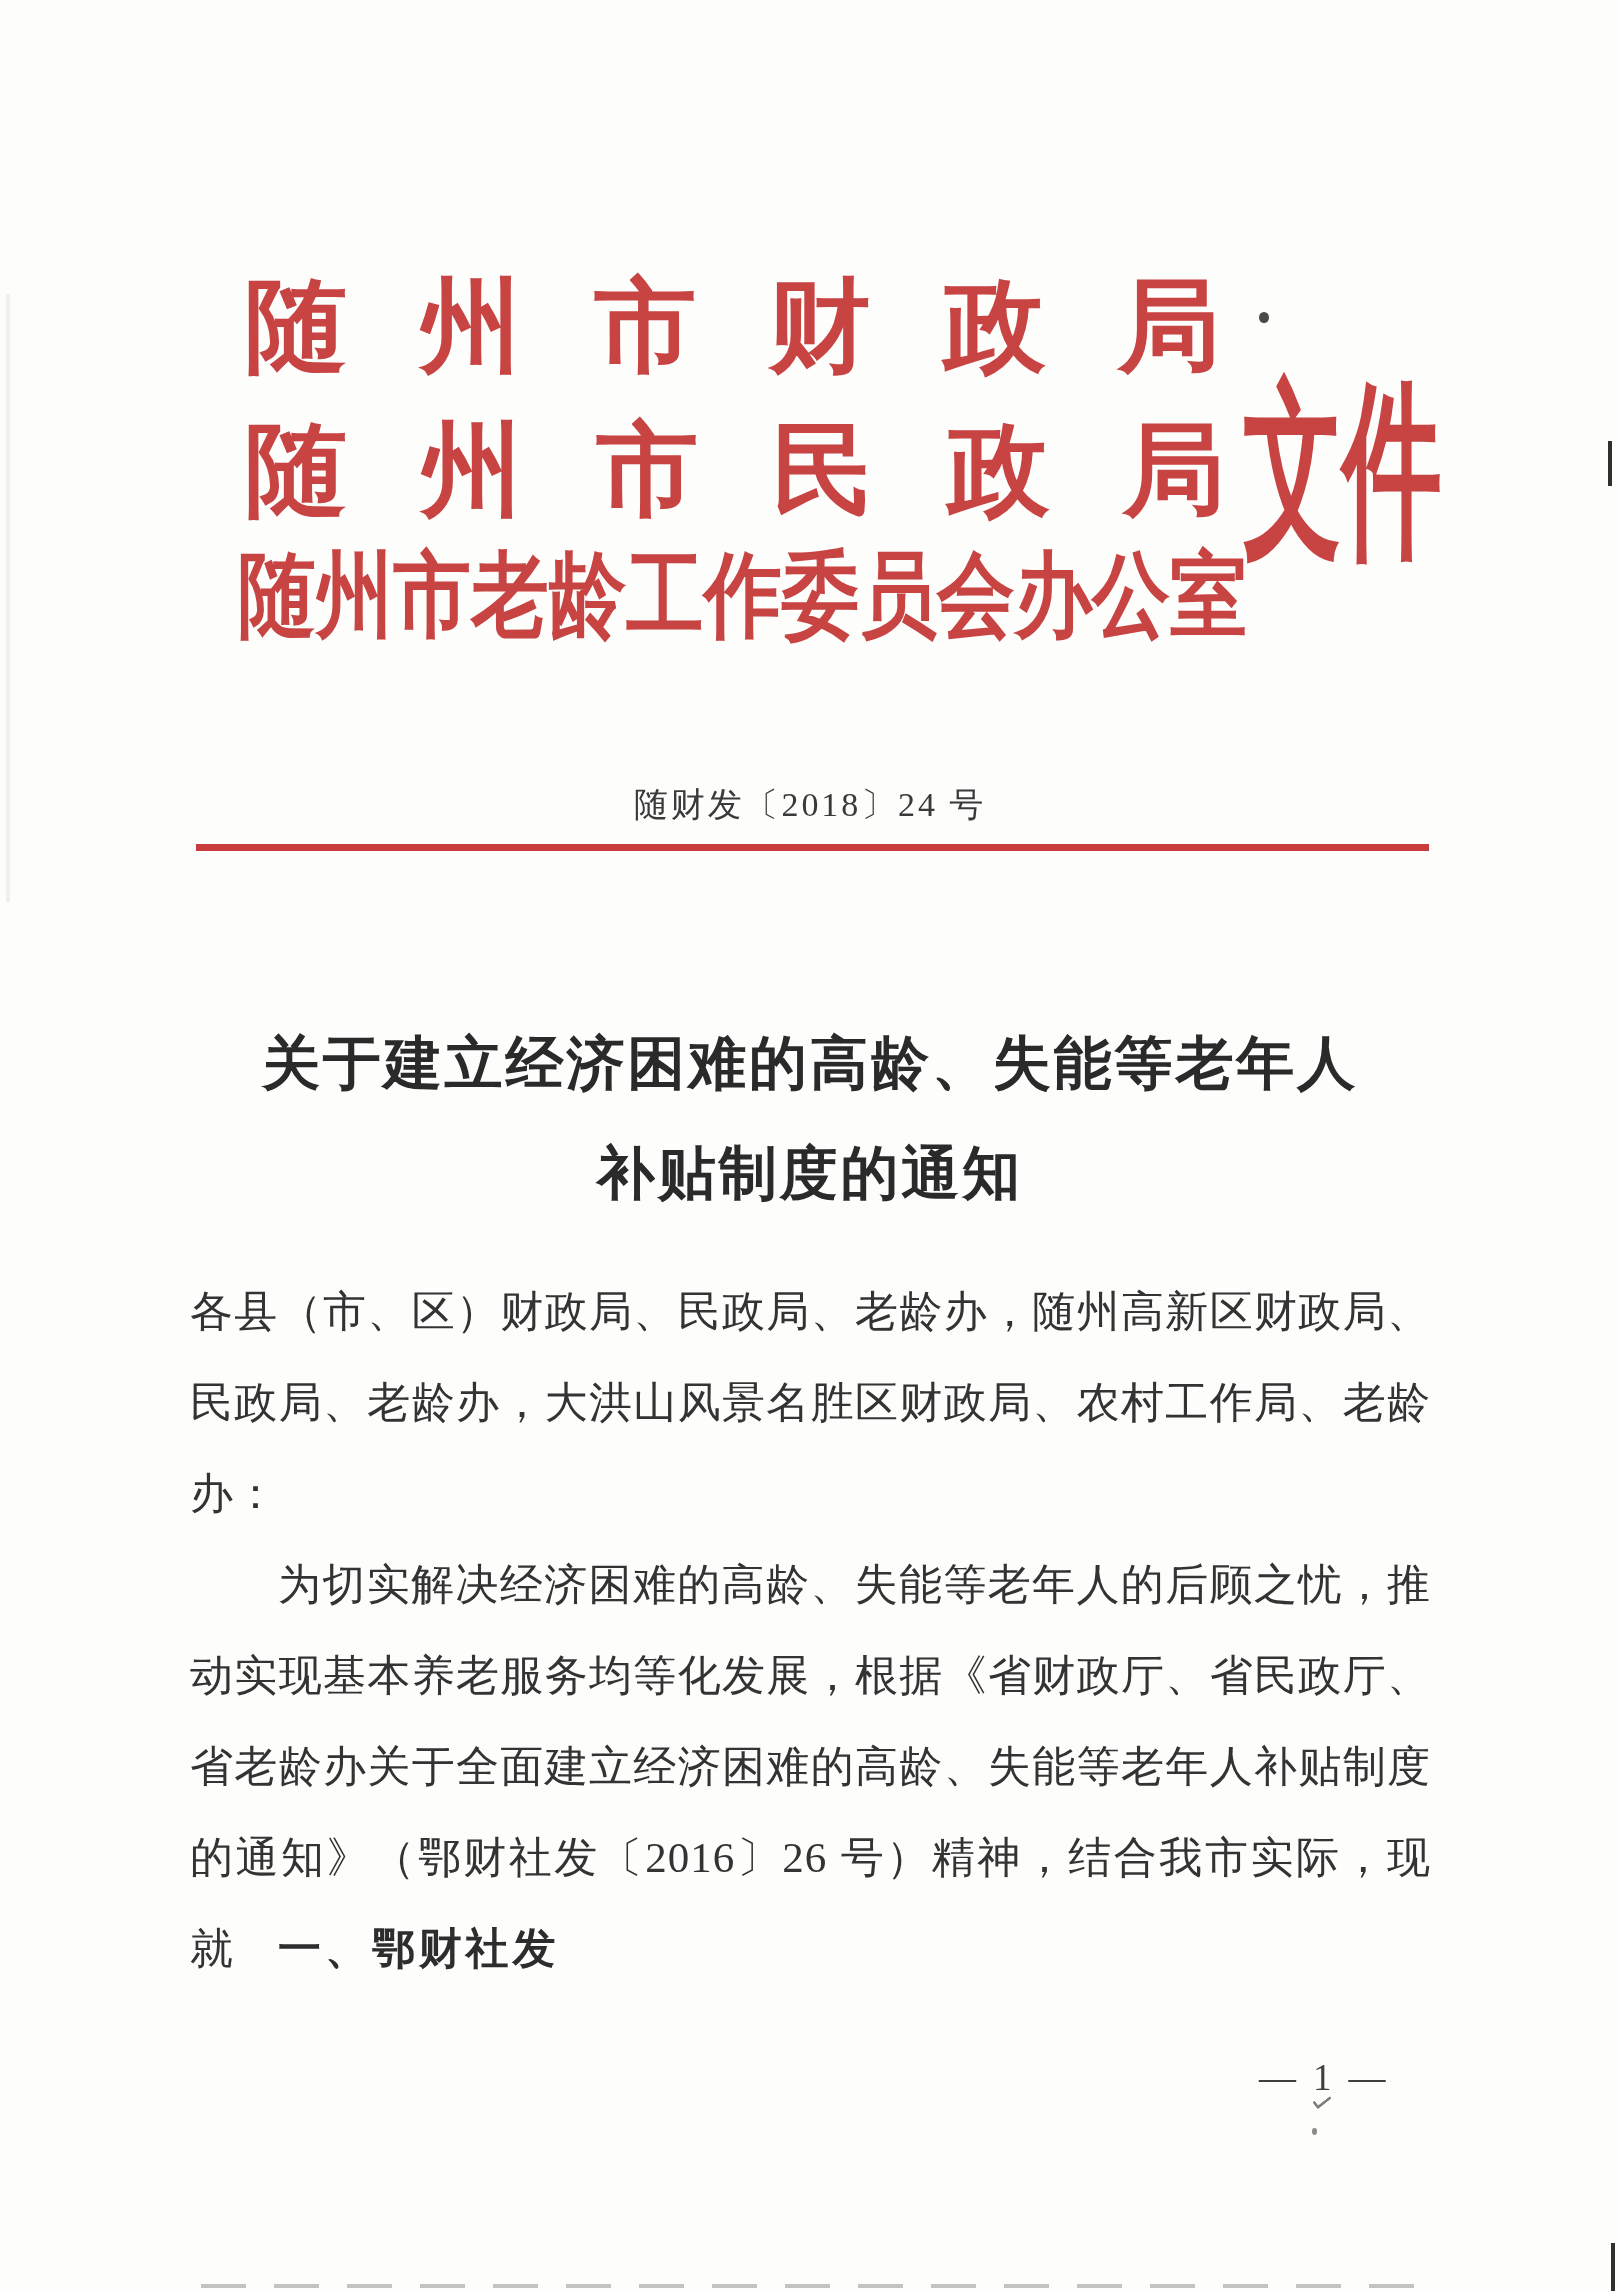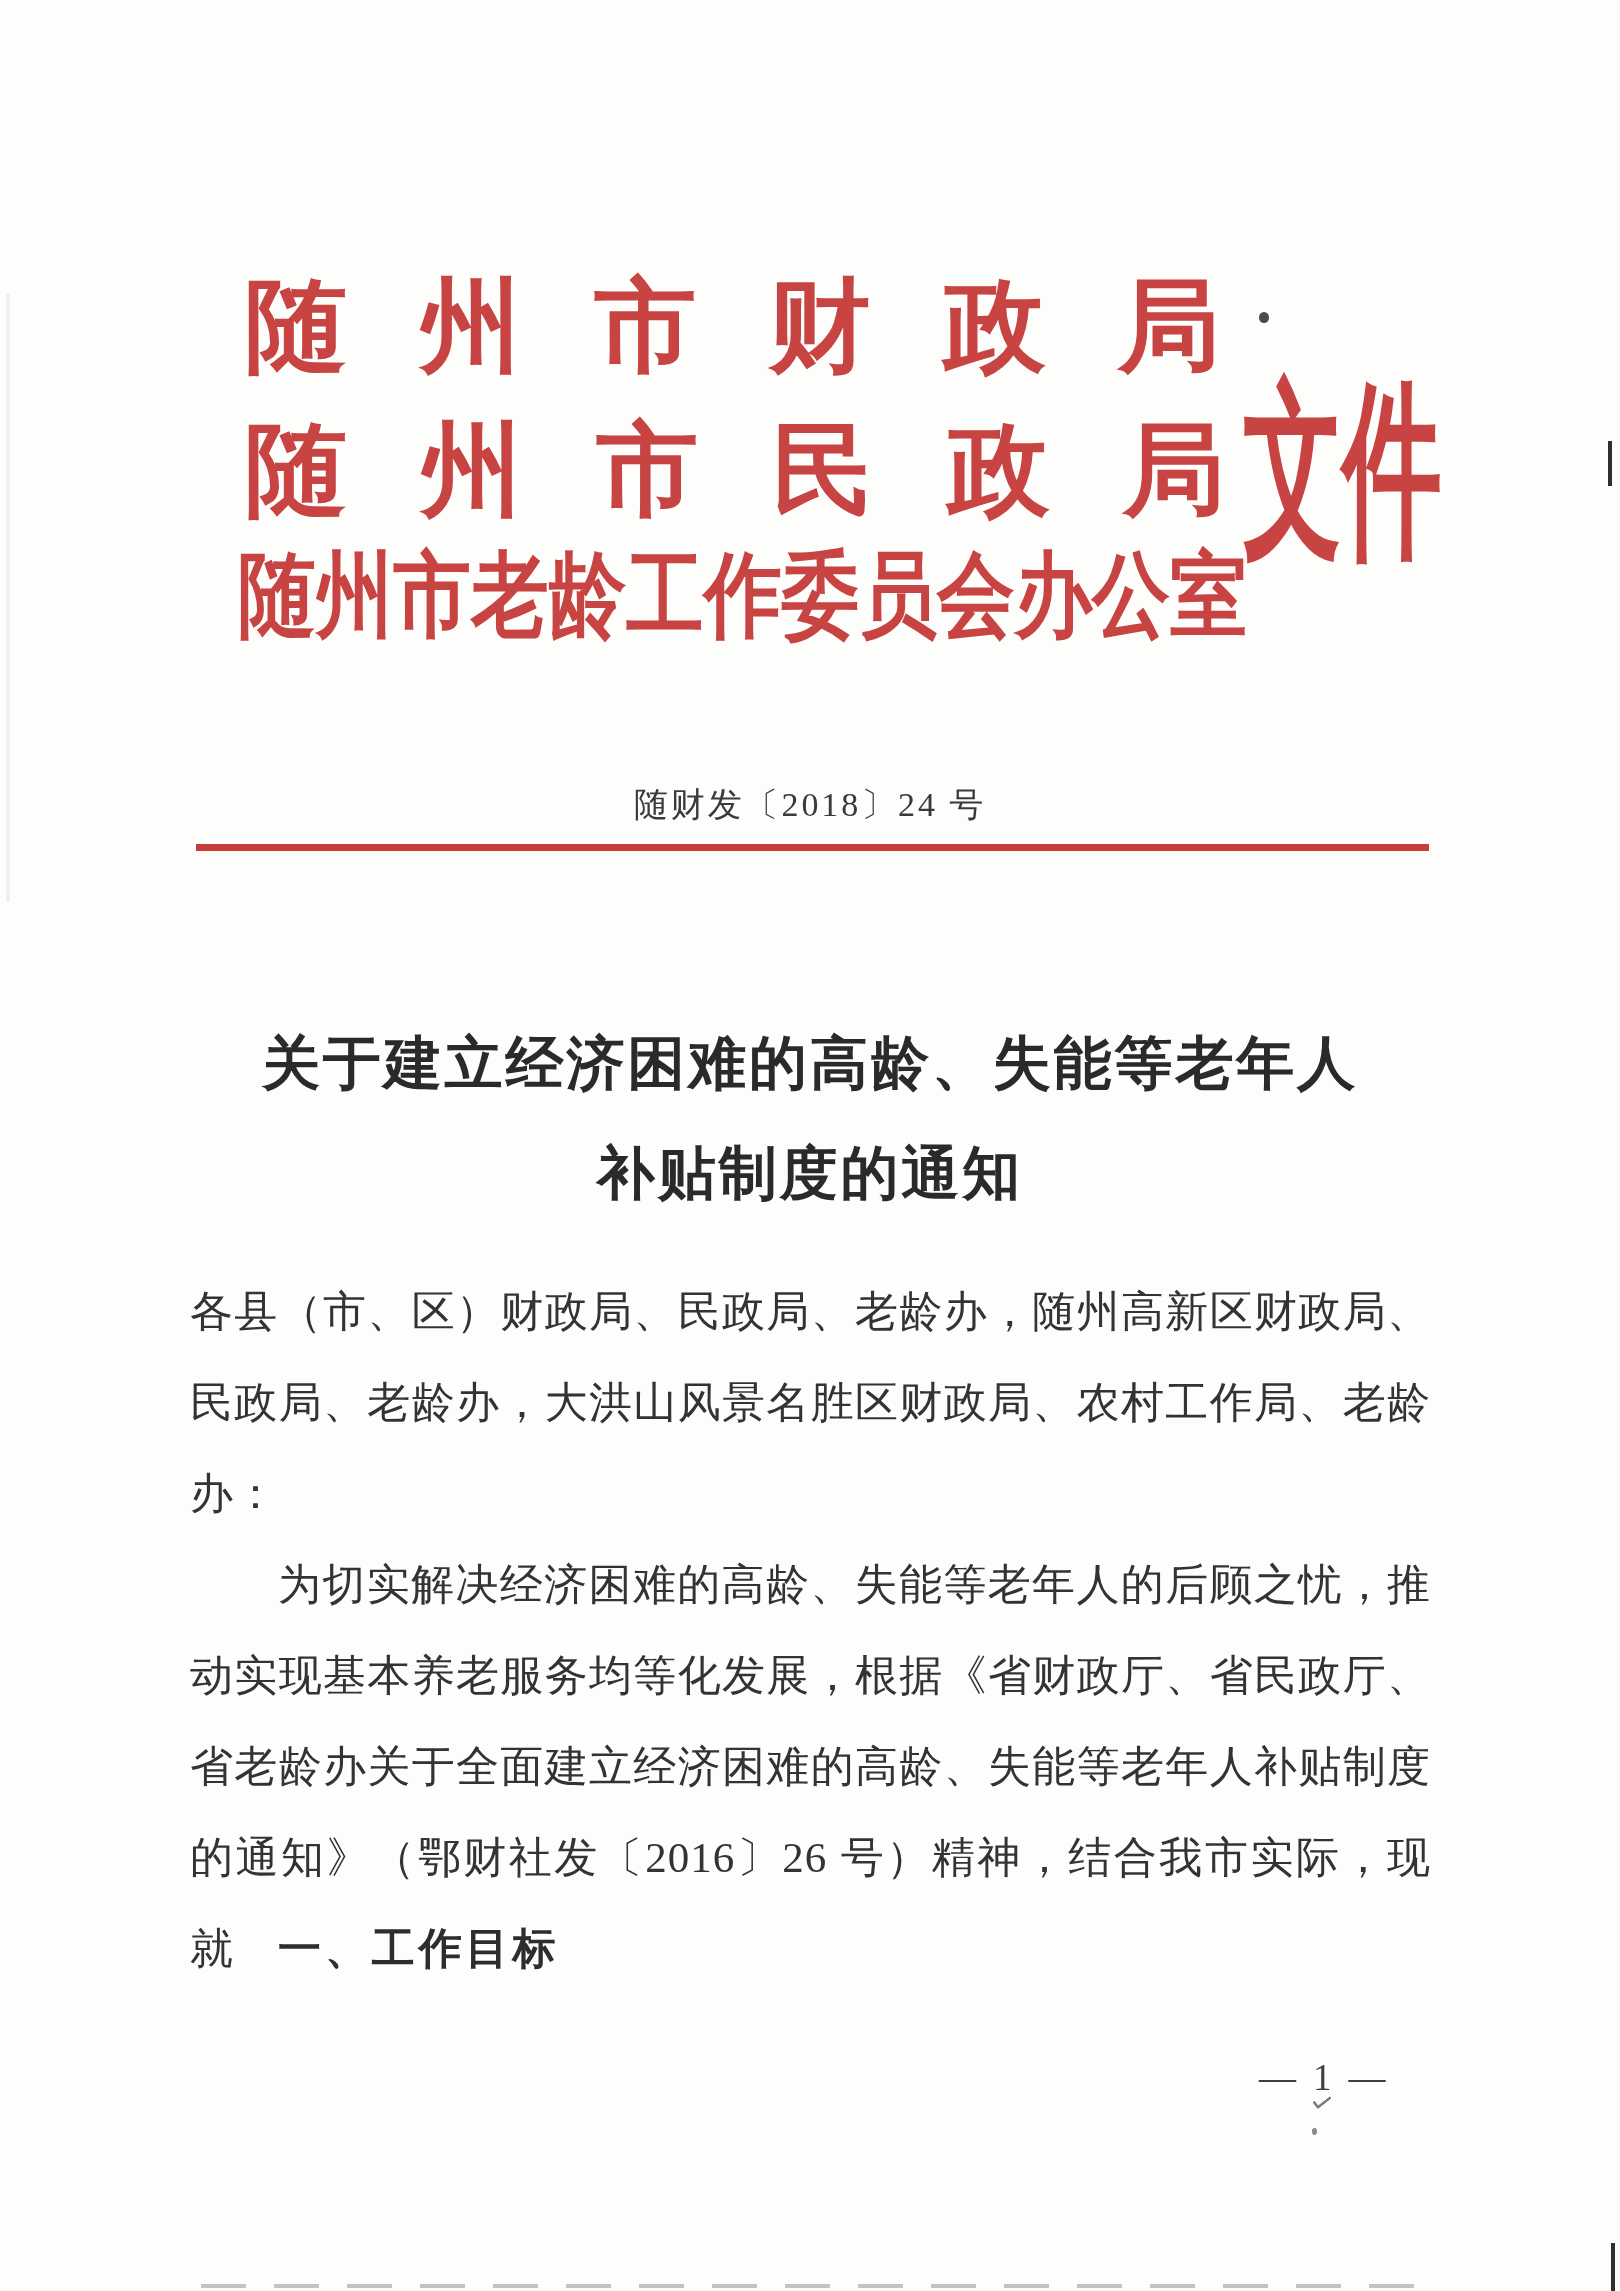--- a/index.html
+++ b/index.html
@@ -171,21 +171,21 @@
   <div class="title-line title-line-2">补贴制度的通知</div>
 
   <div class="body-block">
     <div class="b-line j">各县（市、区）财政局、民政局、老龄办，随州高新区财政局、</div>
     <div class="b-line j">民政局、老龄办，大洪山风景名胜区财政局、农村工作局、老龄</div>
     <div class="b-line">办：</div>
     <div class="b-line j indent">为切实解决经济困难的高龄、失能等老年人的后顾之忧，推</div>
     <div class="b-line j">动实现基本养老服务均等化发展，根据《省财政厅、省民政厅、</div>
     <div class="b-line j">省老龄办关于全面建立经济困难的高龄、失能等老年人补贴制度</div>
     <div class="b-line j">的通知》（鄂财社发〔2016〕26 号）精神，结合我市实际，现就</div>
-    <div class="b-line heading indent">一、工作目标</div>
+    <div class="b-line heading indent">一、鄂财社发</div>
   </div>
 
   <div class="page-number">— 1 —</div>
 
   <div class="dot dot-1"></div>
   <div class="dot dot-2"></div>
   <div class="edge-tick tick-1"></div>
   <div class="edge-tick tick-2"></div>
   <div class="check-mark"></div>
   <div class="bottom-smudge"></div>

